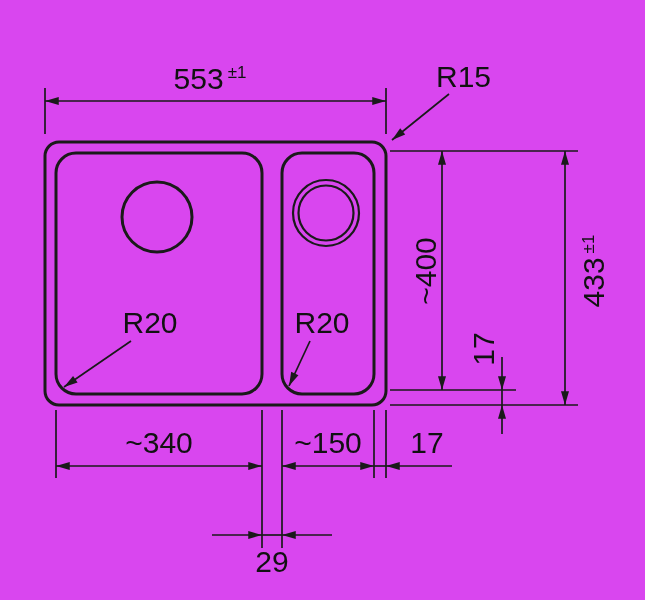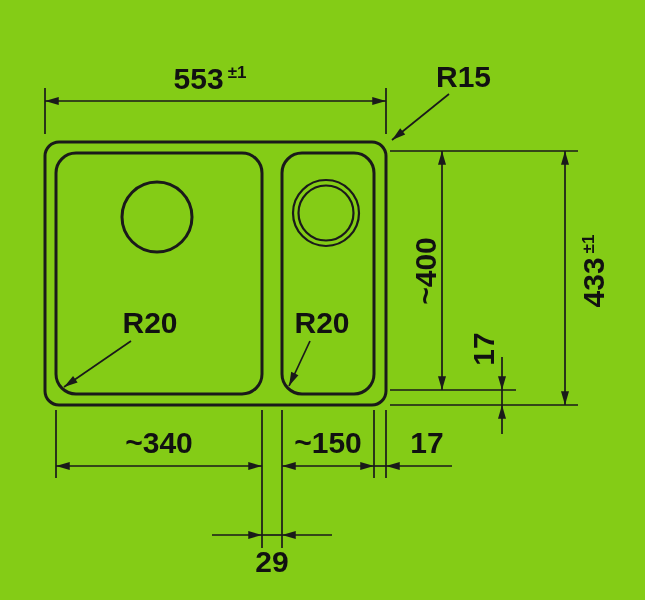--- a/index.html
+++ b/index.html
@@ -1,22 +1,21 @@
 <!DOCTYPE html>
 <html><head>
 <meta charset="utf-8">
 <style>
   html, body { margin: 0; padding: 0; background: #ffffff; }
   .stage {
     position: relative;
     width: 645px;
     height: 600px;
-    background: #84cc16;
+    background: #d946ef;
     font-family: "Liberation Sans", sans-serif;
-    font-weight: bold;
   }
   svg { display: block; }
   .outline { fill: none; stroke: #1a1a1a; stroke-width: 3; }
   .mid     { fill: none; stroke: #1a1a1a; stroke-width: 2.2; }
   .thin    { fill: none; stroke: #1a1a1a; stroke-width: 1.7; }
   text { fill: #111111; font-size: 30px; font-family: "Liberation Sans", sans-serif; }
   .sup { font-size: 17px; }
 </style>
 </head>
 <body>

